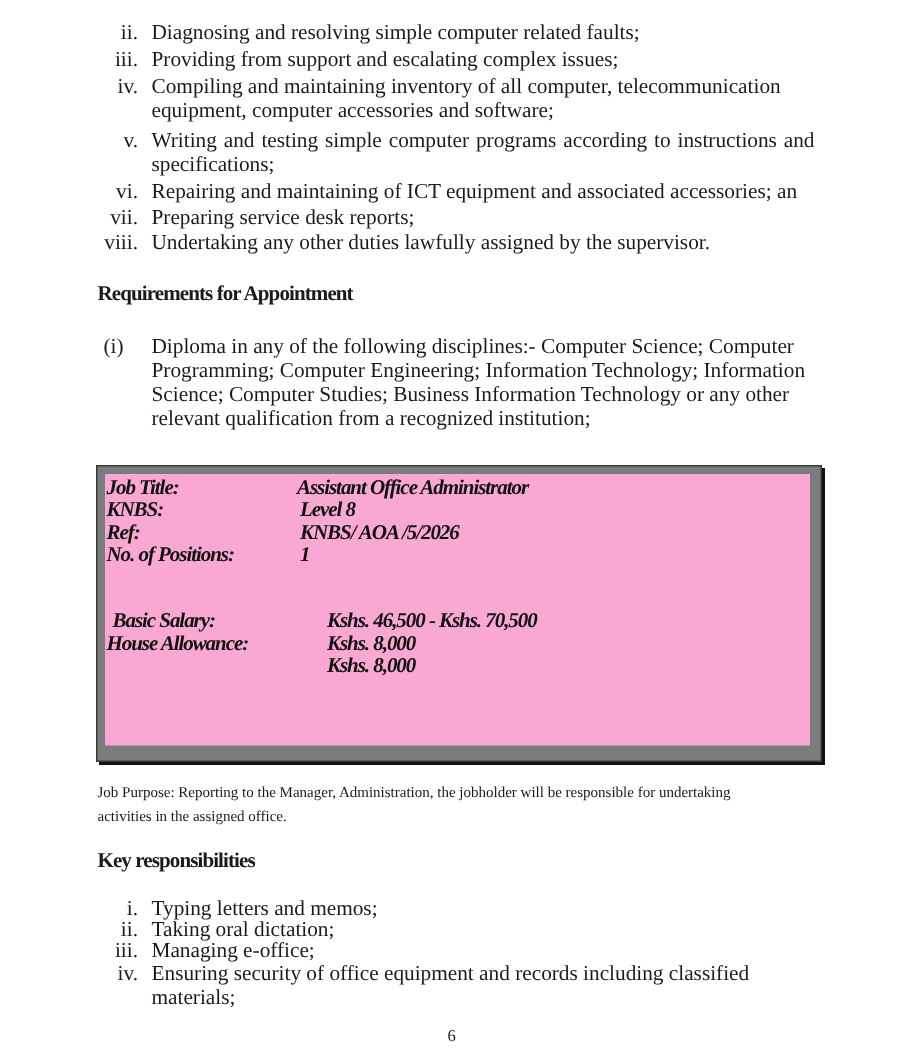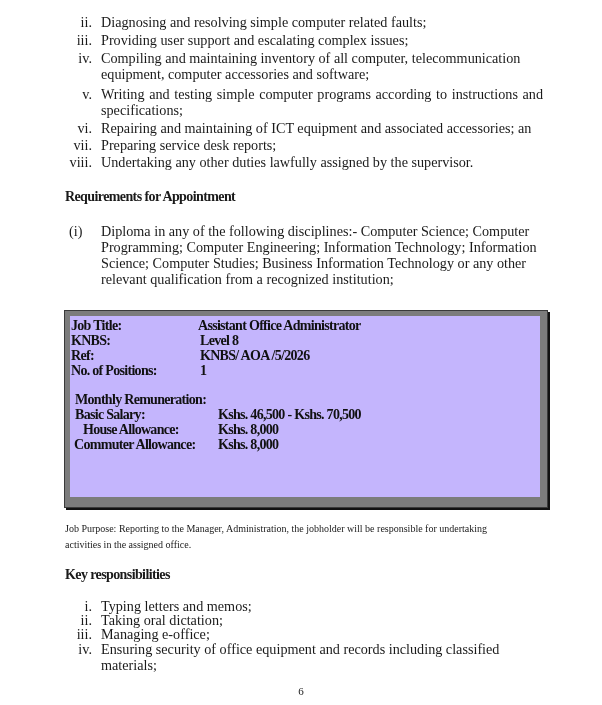--- a/index.html
+++ b/index.html
@@ -6,36 +6,36 @@
   body { width:602px; height:705px; position:relative; overflow:hidden;
          font-family:"Liberation Serif","DejaVu Serif",serif; color:#1a1a1a; }
   .abs { position:absolute; }
   .item { position:absolute; left:0; width:602px; font-size:14.2px; line-height:16px; }
   .num { position:absolute; right:510px; text-align:center; white-space:nowrap; }
   .txt { position:absolute; left:101px; width:440px; }
   .heading { position:absolute; left:65px; font-size:14px; font-weight:bold; letter-spacing:-0.6px; }
   .para { position:absolute; left:65px; width:470px; font-size:10px; line-height:16px; }
   .box-outer { position:absolute; left:64px; top:310px; width:482px; height:196px;
                background:#7c7c7c; border:1px solid #3a3a3a; box-shadow: 2px 2px 0 #111; }
-  .box-inner { position:absolute; left:5px; top:5px; right:7px; bottom:10px; background:#c4b5fd; }
+  .box-inner { position:absolute; left:5px; top:5px; right:7px; bottom:10px; background:#f9a8d4;font-style:italic; }
   .box-text { position:absolute; font-size:14px; font-weight:bold; letter-spacing:-0.7px;
               line-height:15px; color:#111; white-space:nowrap; }
   .pagenum { position:absolute; left:0; width:602px; top:685px; text-align:center; font-size:11px; }
 </style>
 </head>
 <body>
 
 <div>
   <div class="item" style="top:14px;">
     <span class="num">ii.</span>
     <span class="txt">Diagnosing and resolving simple computer related faults;</span>
   </div>
   <div class="item" style="top:32px;">
     <span class="num">iii.</span>
-    <span class="txt">Providing user support and escalating complex issues;</span>
+    <span class="txt">Providing from support and escalating complex issues;</span>
   </div>
   <div class="item" style="top:50px;">
     <span class="num">iv.</span>
     <span class="txt" style="width:445px;">Compiling and maintaining inventory of all computer, telecommunication equipment, computer accessories and software;</span>
   </div>
   <div class="item" style="top:86px;">
     <span class="num">v.</span>
     <span class="txt" style="width:442px;text-align:justify;">Writing and testing simple computer programs according to instructions and specifications;</span>
   </div>
   <div class="item" style="top:120px;">
@@ -66,29 +66,27 @@
 
     <span class="box-text" style="left:1px;top:17px;">KNBS:</span>
     <span class="box-text" style="left:130px;top:17px;">Level 8</span>
 
     <span class="box-text" style="left:1px;top:32px;">Ref:</span>
     <span class="box-text" style="left:130px;top:32px;">KNBS/ AOA /5/2026</span>
 
     <span class="box-text" style="left:1px;top:47px;">No. of Positions:</span>
     <span class="box-text" style="left:130px;top:47px;">1</span>
 
-    <span class="box-text" style="left:5px;top:76px;">Monthly Remuneration:</span>
 
     <span class="box-text" style="left:5px;top:91px;">Basic Salary:</span>
     <span class="box-text" style="left:148px;top:91px;">Kshs. 46,500 - Kshs. 70,500</span>
 
-    <span class="box-text" style="left:1px;top:106px;padding-left:12px;">House Allowance:</span>
+    <span class="box-text" style="left:1px;top:106px;">House Allowance:</span>
     <span class="box-text" style="left:148px;top:106px;">Kshs. 8,000</span>
 
-    <span class="box-text" style="left:4px;top:121px;">Commuter Allowance:</span>
     <span class="box-text" style="left:148px;top:121px;">Kshs. 8,000</span>
 
   </div>
 </div>
 
 <div class="para" style="top:521px;width:455px;">Job Purpose: Reporting to the Manager, Administration, the jobholder will be responsible for undertaking activities in the assigned office.</div>
 
 <div class="heading" style="top:567px;">Key responsibilities</div>
 
 <div>

